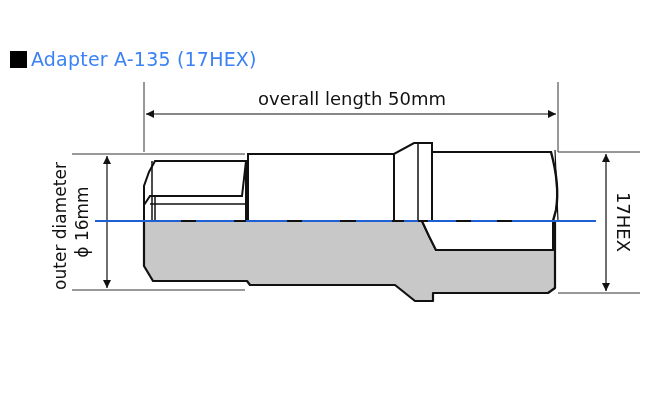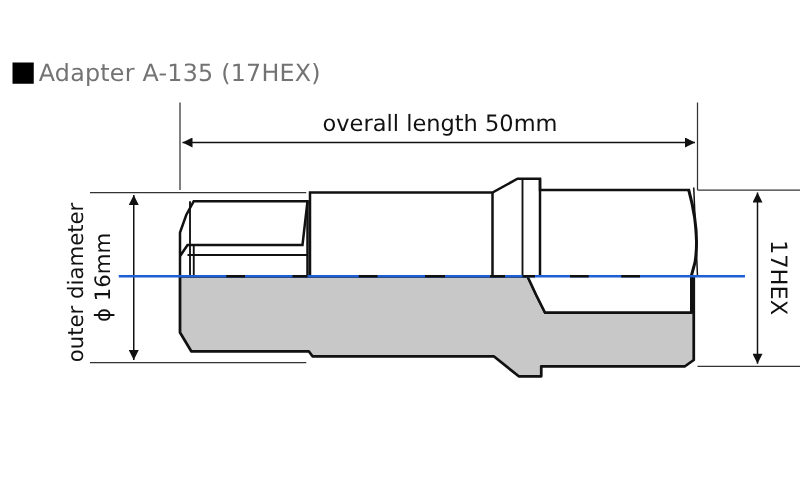--- a/index.html
+++ b/index.html
@@ -1,17 +1,17 @@
 <!DOCTYPE html>
 <html><head>
 <meta charset="utf-8">
 <style>
   html, body { margin: 0; padding: 0; background: #ffffff; }
   body { width: 646px; height: 400px; position: relative; overflow: hidden; font-family: "DejaVu Sans", "Liberation Sans", sans-serif; }
-  .title { position: absolute; left: 10px; top: 48px; font-size: 19px; color: #737373; letter-spacing: 0.2px; white-space: nowrap; }
+  .title { position: absolute; left: 10px; top: 48px; font-size: 19px; color: #3b82f6; letter-spacing: 0.2px; white-space: nowrap; }
   .title .sq { display: inline-block; width: 17px; height: 17px; background: #000; vertical-align: -2px; margin-right: 4px; }
   svg { position: absolute; left: 0; top: 0; }
   .lbl { font-family: "DejaVu Sans", "Liberation Sans", sans-serif; fill: #111; }
 </style>
 </head>
 <body>
 
 <div class="title">
   <span class="sq"></span><span>Adapter A-135 (17HEX)</span>
 </div>

